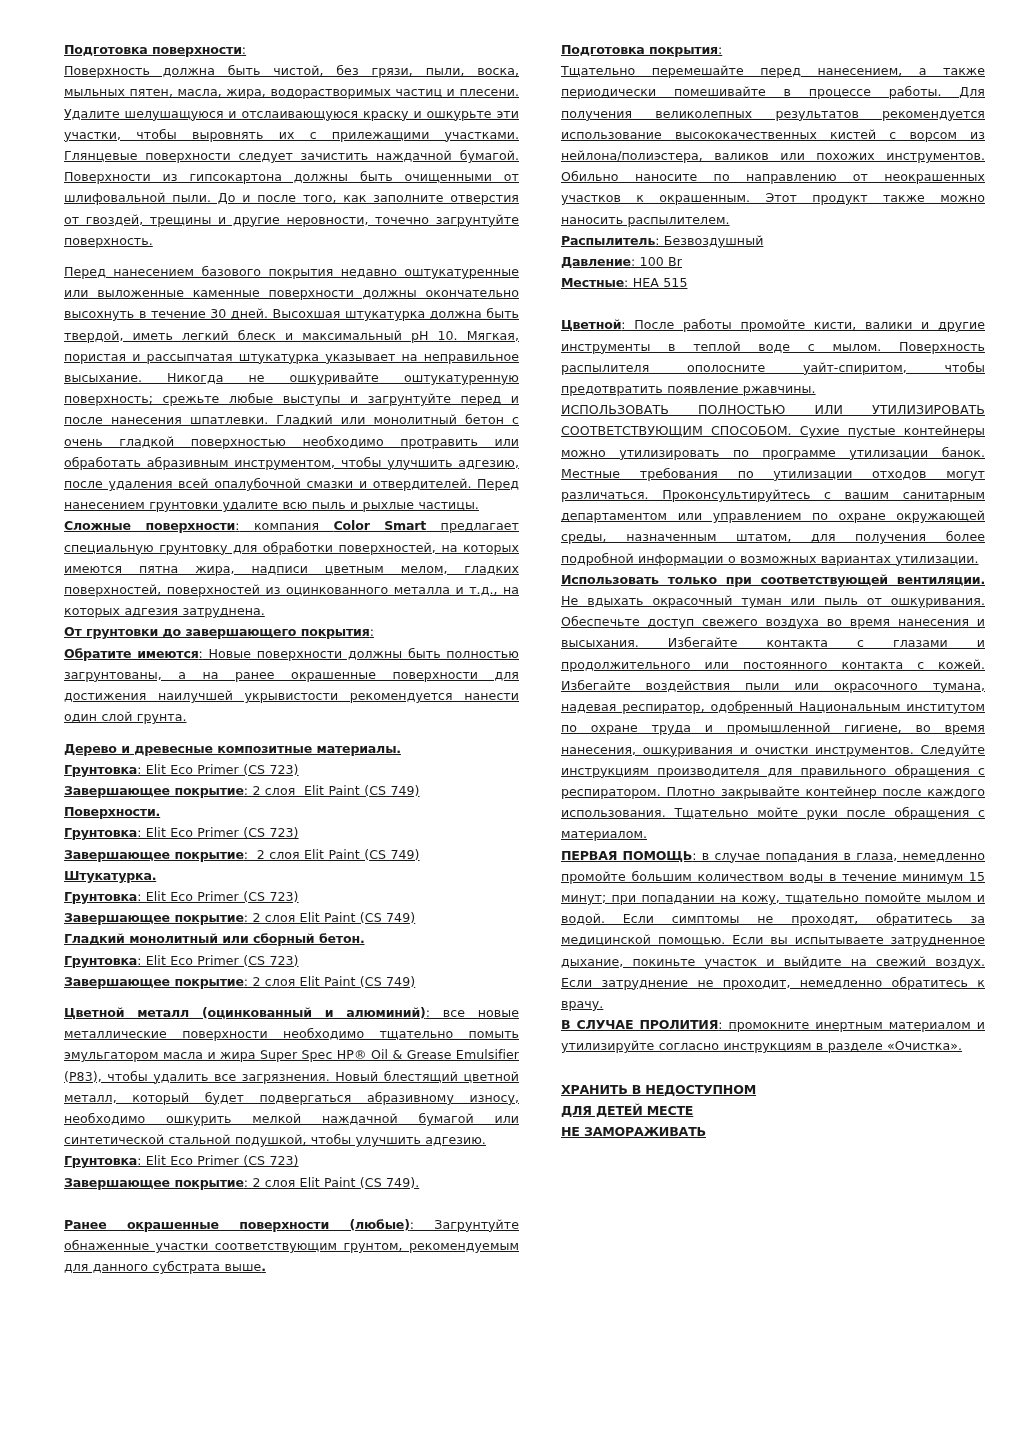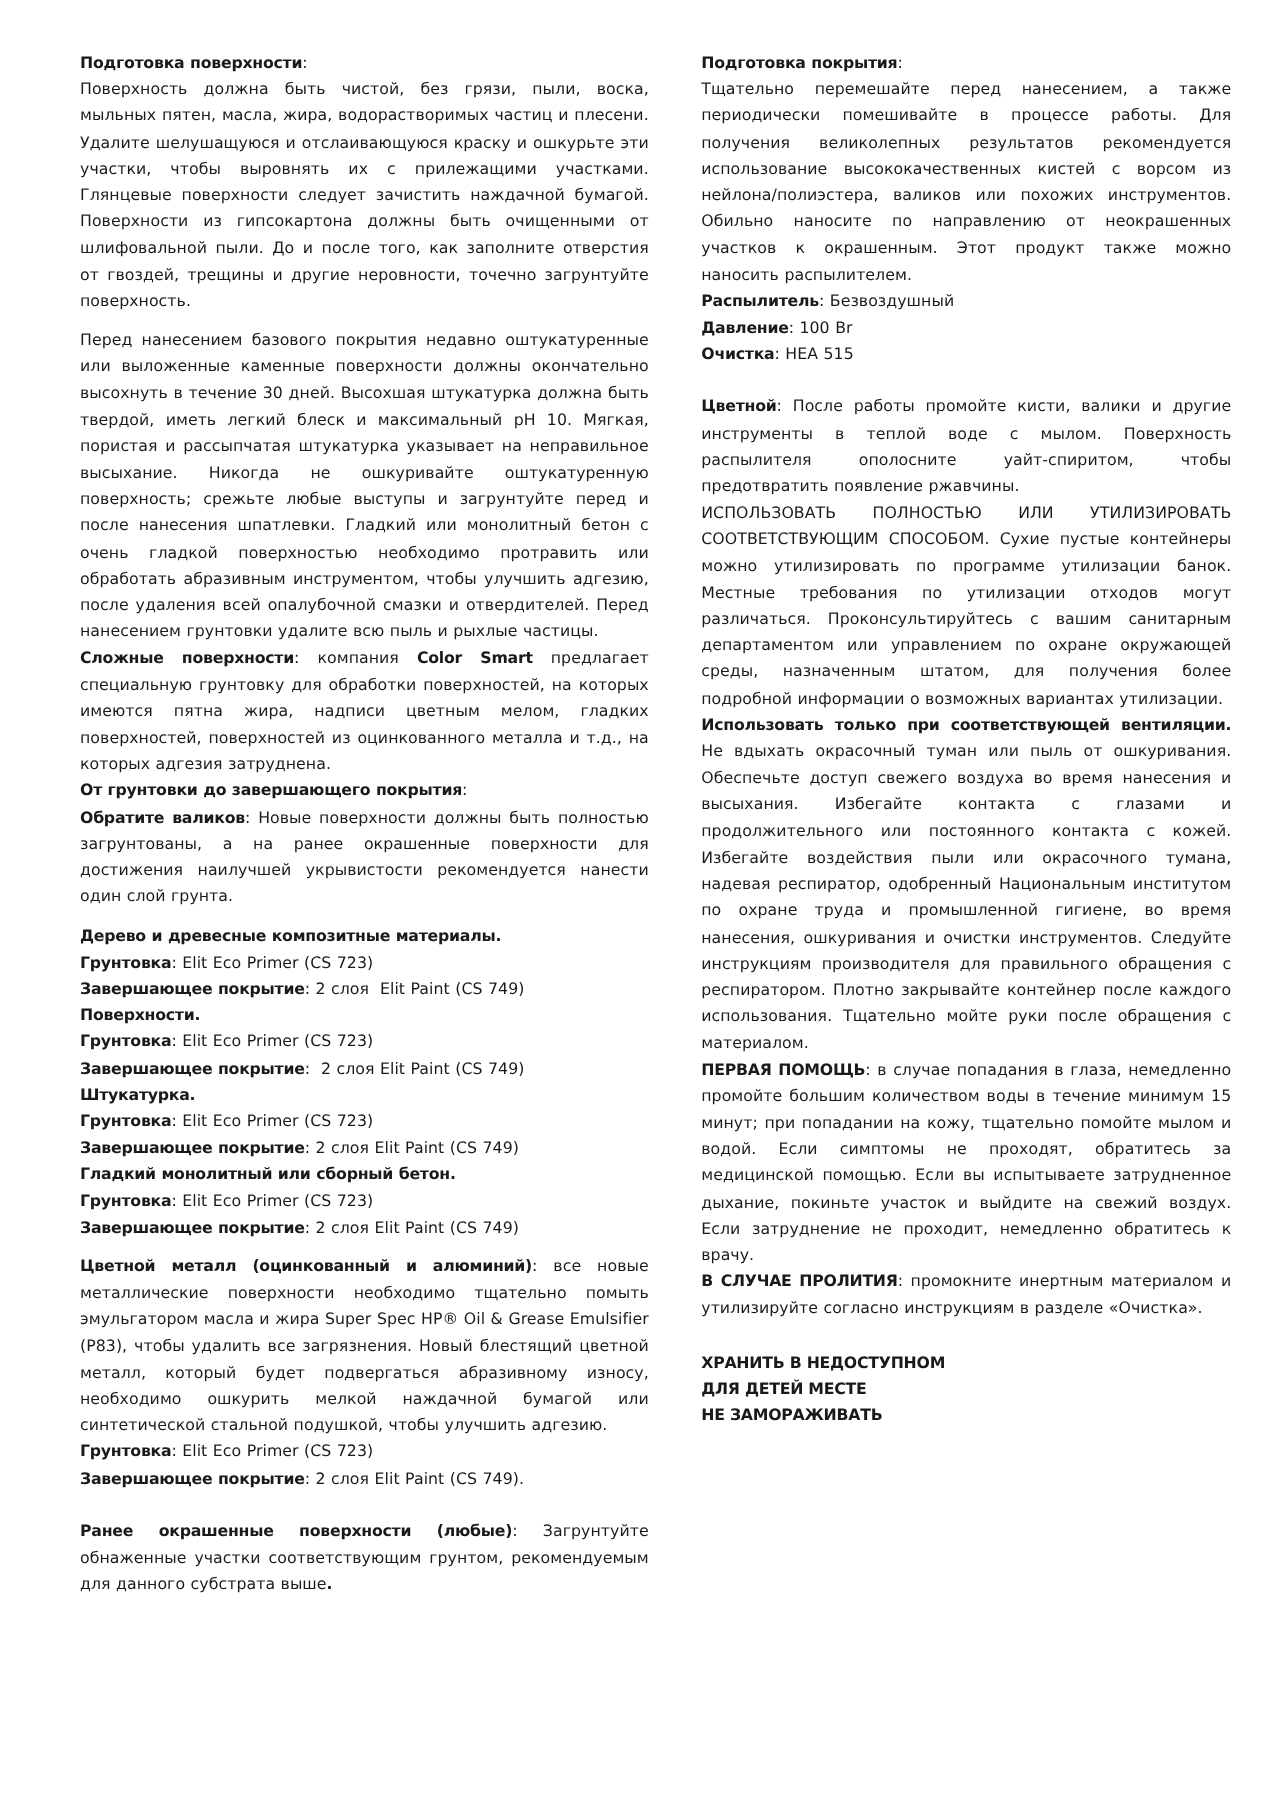--- a/index.html
+++ b/index.html
@@ -3,21 +3,21 @@
   <meta charset="utf-8">
   <style>
     html, body { margin: 0; padding: 0; background: #ffffff; }
     body {
       width: 1026px; height: 1452px; position: relative; overflow: hidden;
       font-family: "DejaVu Sans", sans-serif;
       font-size: 12.6px;
       line-height: 21.2px;
       color: #1a1a1a;
     }
-    .col { position: absolute; top: 39px; }
+    .col { position: absolute; top: 39px; text-decoration: underline; }
     .col-left { left: 64px; width: 455px; }
     .col-right { left: 561px; width: 424px; }
     p { margin: 0; text-align: justify; letter-spacing: 0.05px; word-spacing: 0.3px; }
     .gap-s { margin-top: 10px; }
     .gap-l { margin-top: 21px; }
     b { font-weight: bold; letter-spacing: -0.2px; }
     .center { text-align: center; }
     .storage { margin-top: 22px; text-align: left; font-weight: bold; letter-spacing: -0.2px; }
     .storage div { line-height: 21.2px; }
   </style>
@@ -35,21 +35,21 @@
 
   <p>
     <b>Сложные поверхности</b><span>:</span><span> компания </span><b>Color Smart</b><span> предлагает специальную грунтовку для обработки поверхностей, на которых имеются пятна жира, надписи цветным мелом, гладких поверхностей, поверхностей из оцинкованного металла и т.д., на которых адгезия затруднена.</span>
   </p>
 
   <p>
     <b>От грунтовки до завершающего покрытия</b><span>:</span>
   </p>
 
   <p>
-    <b>Обратите валиков</b><span>:</span><span> Новые поверхности должны быть полностью загрунтованы, а на ранее окрашенные поверхности для достижения наилучшей укрывистости рекомендуется нанести один слой грунта.</span>
+    <b>Обратите имеются</b><span>:</span><span> Новые поверхности должны быть полностью загрунтованы, а на ранее окрашенные поверхности для достижения наилучшей укрывистости рекомендуется нанести один слой грунта.</span>
   </p>
 
   <div class="gap-s">
     <div>
       <p><b>Дерево и древесные композитные материалы.</b></p>
       <p><b>Грунтовка</b><span>: Elit Eco Primer (CS 723)</span></p>
       <p><b>Завершающее покрытие</b><span style="white-space:pre">: 2 слоя  Elit Paint (CS 749)</span></p>
     </div>
     <div>
       <p><b>Поверхности.</b></p>
@@ -82,21 +82,21 @@
 </div>
 
 <div class="col col-right">
 
   <p>
     <b>Подготовка покрытия</b><span>:</span>
   </p>
   <p>Тщательно перемешайте перед нанесением, а также периодически помешивайте в процессе работы. Для получения великолепных результатов рекомендуется использование высококачественных кистей с ворсом из нейлона/полиэстера, валиков или похожих инструментов. Обильно наносите по направлению от неокрашенных участков к окрашенным. Этот продукт также можно наносить распылителем.</p>
   <p><b>Распылитель</b><span>: Безвоздушный</span></p>
   <p><b>Давление</b><span>: 100 Br</span></p>
-  <p><b>Очистка</b><span>: HEA 515</span></p>
+  <p><b>Местные</b><span>: HEA 515</span></p>
 
   <p class="gap-l">
     <b>Цветной</b><span>: После работы промойте кисти, валики и другие инструменты в теплой воде с мылом. Поверхность распылителя ополосните уайт-спиритом, чтобы предотвратить появление ржавчины.</span>
   </p>
 
   <p>ИСПОЛЬЗОВАТЬ ПОЛНОСТЬЮ ИЛИ УТИЛИЗИРОВАТЬ СООТВЕТСТВУЮЩИМ СПОСОБОМ. Сухие пустые контейнеры можно утилизировать по программе утилизации банок. Местные требования по утилизации отходов могут различаться. Проконсультируйтесь с вашим санитарным департаментом или управлением по охране окружающей среды, назначенным штатом, для получения более подробной информации о возможных вариантах утилизации.</p>
 
   <p>
     <b>Использовать только при соответствующей вентиляции.</b><span> Не вдыхать окрасочный туман или пыль от ошкуривания. Обеспечьте доступ свежего воздуха во время нанесения и высыхания. Избегайте контакта с глазами и продолжительного или постоянного контакта с кожей. Избегайте воздействия пыли или окрасочного тумана, надевая респиратор, одобренный Национальным институтом по охране труда и промышленной гигиене, во время нанесения, ошкуривания и очистки инструментов. Следуйте инструкциям производителя для правильного обращения с респиратором. Плотно закрывайте контейнер после каждого использования. Тщательно мойте руки после обращения с материалом.</span>
   </p>

